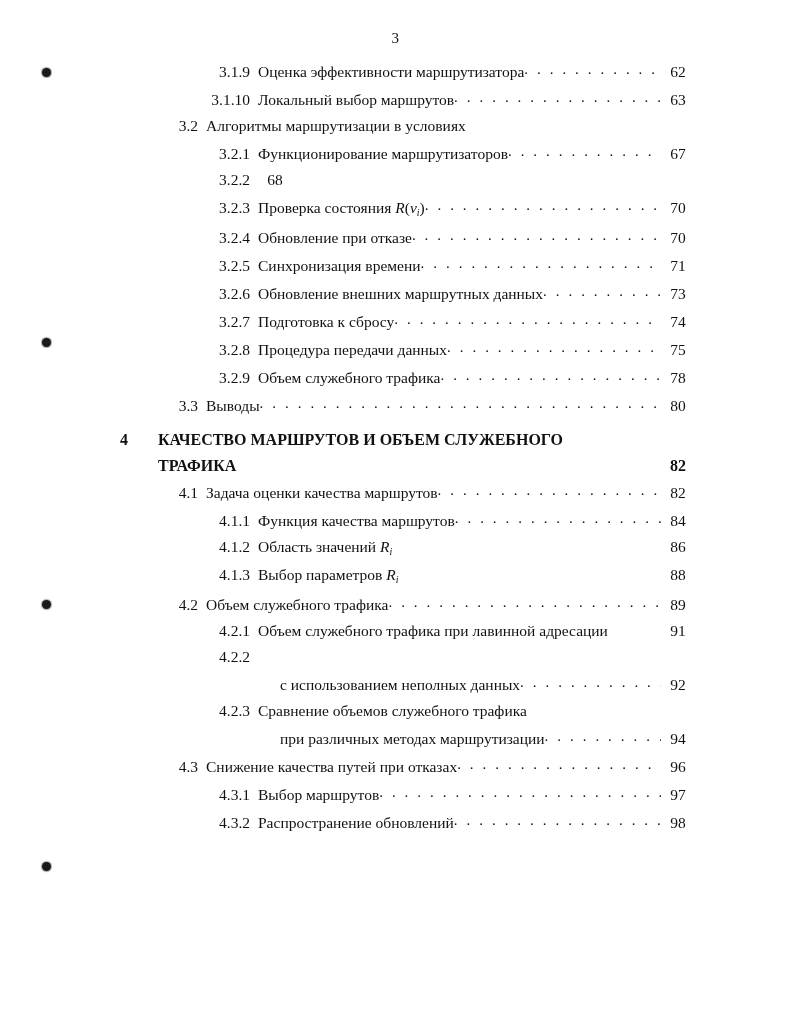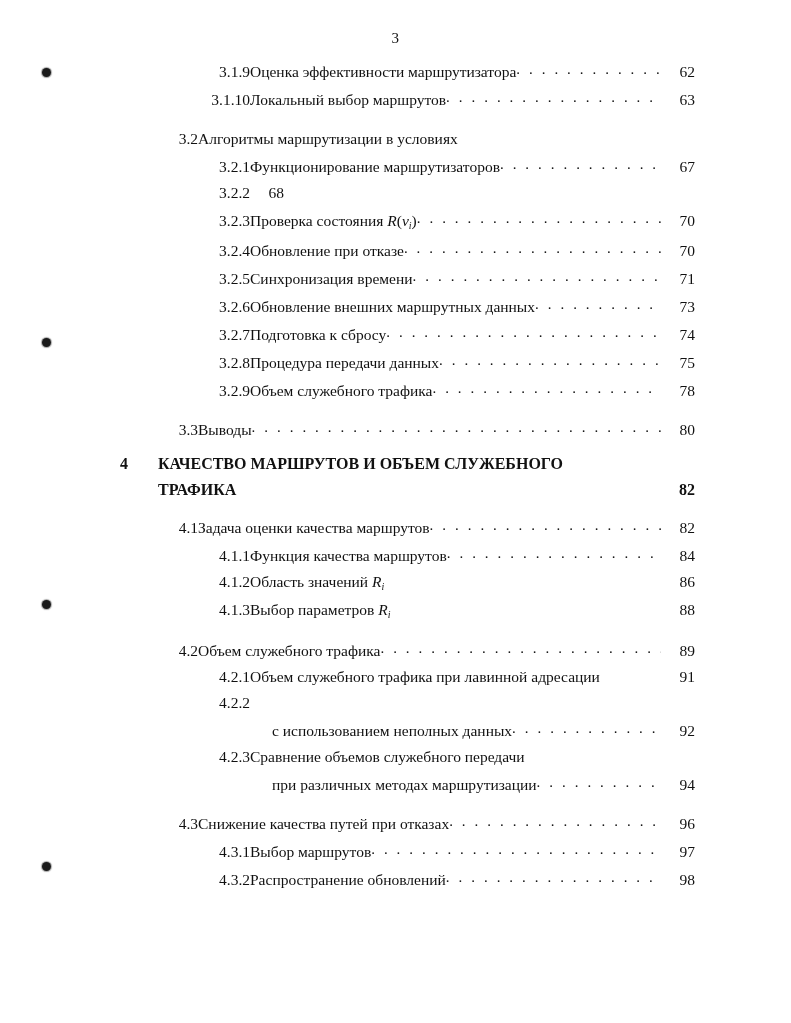--- a/index.html
+++ b/index.html
@@ -56,47 +56,47 @@
     font-size: 15.5px;
     line-height: 1.0;
     margin-bottom: 10.5px;
   }
 
   
   .num {
     flex: 0 0 auto;
     text-align: right;
     white-space: nowrap;
-    padding-right: 0;
+    padding-right: 8px;
   }
 
   .title {
     flex: 1 1 auto;
     white-space: nowrap;
     overflow: hidden;
   }
 
   .leaders {
     display: inline-block;
     overflow: hidden;
     white-space: nowrap;
     letter-spacing: 2.6px;
     font-size: 15px;
     vertical-align: baseline;
     color: #111;
   }
 
   .pg {
     flex: 0 0 34px;
-    text-align: right;
+    text-align: center;
     white-space: nowrap;
   }
 
   
-  .lvl2 .num { width: 78px; margin-top: 13px; }
+  .lvl2 .num { width: 78px; }
   .lvl3 .num { width: 130px; }
   .lvl3 .title { padding-left: 0; }
 
   .lvl1 {
     font-weight: bold;
     font-size: 16px;
   }
   .lvl1 .num { width: 38px; text-align: left; padding-right: 0; }
 
   .sp-before { margin-top: 18px; }
@@ -233,21 +233,21 @@
         <span class="num">4.2.2</span>
         <span class="pg"></span>
       </div>
       <div class="row lvl3">
         <span class="num" style="width: 152px;"></span>
         <span class="title">с использованием неполных данных<span class="leaders"> . . . . . . . . . . . . . . . . . . . . . . . . . . . . . . . . . . . . . . . . </span></span>
         <span class="pg">92</span>
       </div>
       <div class="row lvl3">
         <span class="num">4.2.3</span>
-        <span class="title">Сравнение объемов служебного передачи</span>
+        <span class="title">Сравнение объемов служебного трафика</span>
         <span class="pg"></span>
       </div>
       <div class="row lvl3">
         <span class="num" style="width: 152px;"></span>
         <span class="title">при различных методах маршрутизации<span class="leaders"> . . . . . . . . . . . . . . . . . . . . . . . . . . . . . . . . . . . . . . . . </span></span>
         <span class="pg">94</span>
       </div>
       <div class="row lvl2">
         <span class="num">4.3</span>
         <span class="title">Снижение качества путей при отказах<span class="leaders"> . . . . . . . . . . . . . . . . . . . . . . . . . . . . . . . . . . . . . . . . </span></span>

